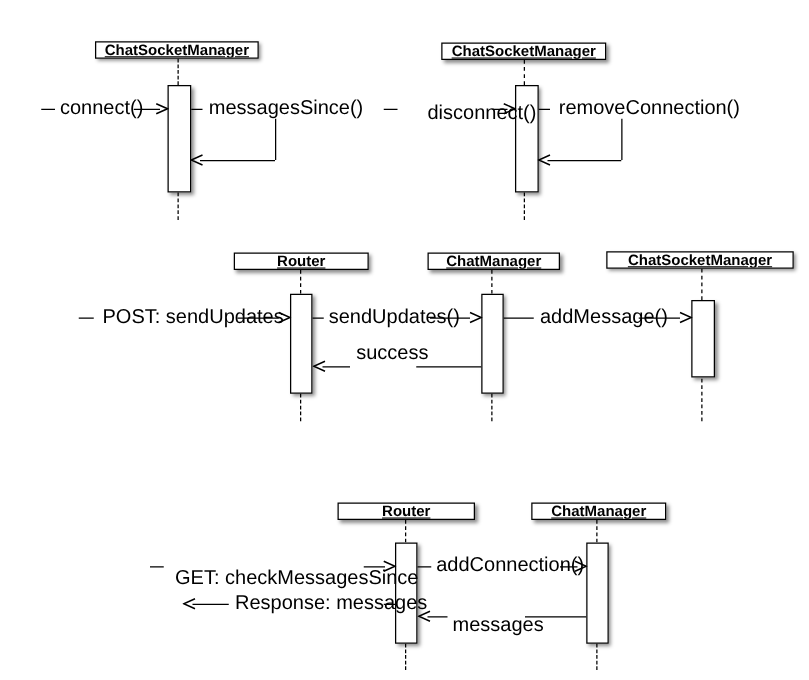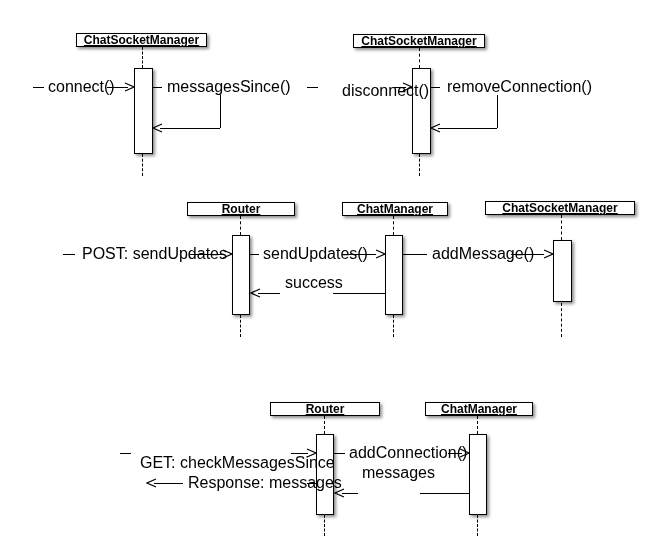--- a/index.html
+++ b/index.html
@@ -166,17 +166,17 @@
     <div class="hline" style="left:154px;top:483px;width:29px;"></div>
     <span class="lbl" style="left:188px;top:476px;">Response: messages</span>
     <div class="hline" style="left:307px;top:483px;width:9px;"></div>
 
     <div class="arr" style="left:334px;top:487px;">
         <svg width="12" height="12" viewBox="0 0 12 12">
           <path d="M10 2 L1 6 L10 10" fill="none" stroke="#000" stroke-width="1.2"></path>
         </svg>
       </div>
     <div class="hline" style="left:342px;top:493px;width:16px;"></div>
-    <span class="lbl" style="left:362px;top:466px;">messages</span>
+    <span class="lbl" style="left:362px;top:494px;">messages</span>
     <div class="hline" style="left:420px;top:493px;width:49px;"></div>
   </div>
 
 </div>
 
 </body></html>

